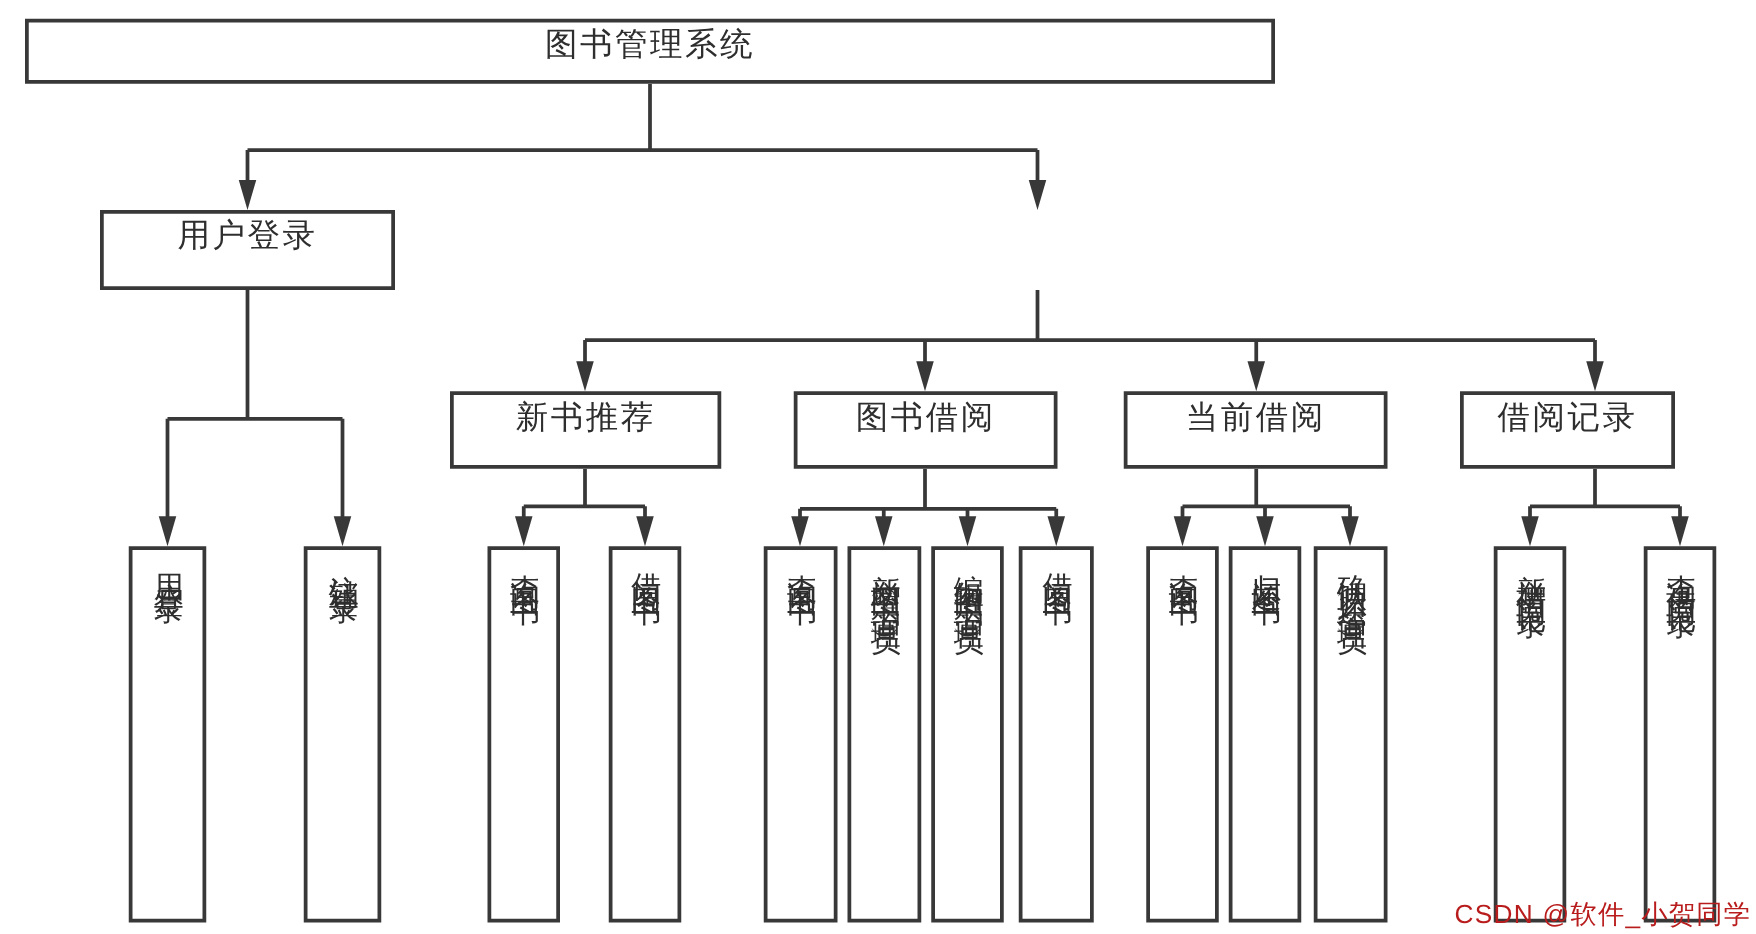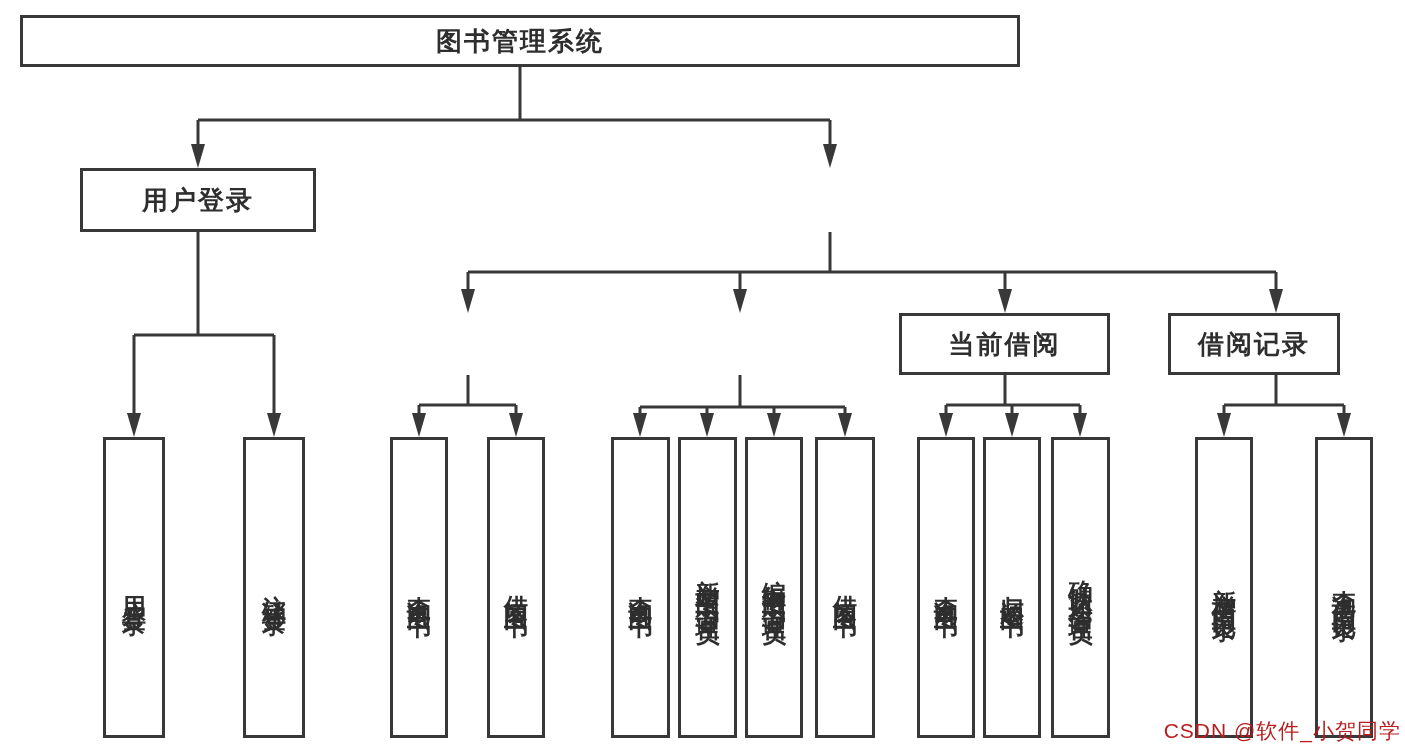--- a/index.html
+++ b/index.html
@@ -21,24 +21,22 @@
     width: 1405px;
     height: 747px;
     pointer-events: none;
   }
   .box {
     position: absolute;
     background: #ffffff;
     border: 3px solid #383838;
     box-sizing: border-box;
     display: flex;
-    align-items: center;
     justify-content: center;
     color: #2e2e2e;
-    font-weight: bold;
   }
   .hlabel {
     font-size: 26px;
     letter-spacing: 2px;
     white-space: nowrap;
   }
   .root-box  { left: 20px;  top: 15px;  width: 1000px; height: 52px; }
   .l2-box    { top: 168px; height: 64px; }
   .l3-box    { top: 313px; height: 62px; }
   .leaf      { top: 437px; height: 301px; }
@@ -109,20 +107,26 @@
   </svg>
 
   <div class="box root-box">
     <span class="hlabel">图书管理系统</span>
   </div>
 
   <div class="box l2-box" style="left:80px; width:236px;">
     <span class="hlabel">用户登录</span>
   </div>
 
+  <div class="box l3-box" style="left:360px; width:217px;">
+    <span class="hlabel">新书推荐</span>
+  </div>
+  <div class="box l3-box" style="left:635px; width:211px;">
+    <span class="hlabel">图书借阅</span>
+  </div>
   <div class="box l3-box" style="left:899px; width:211px;">
     <span class="hlabel">当前借阅</span>
   </div>
   <div class="box l3-box" style="left:1168px; width:172px;">
     <span class="hlabel">借阅记录</span>
   </div>
 
   <div class="box leaf" style="left:103px; width:62px;">
     <span class="vtext">用户登录</span>
   </div>

